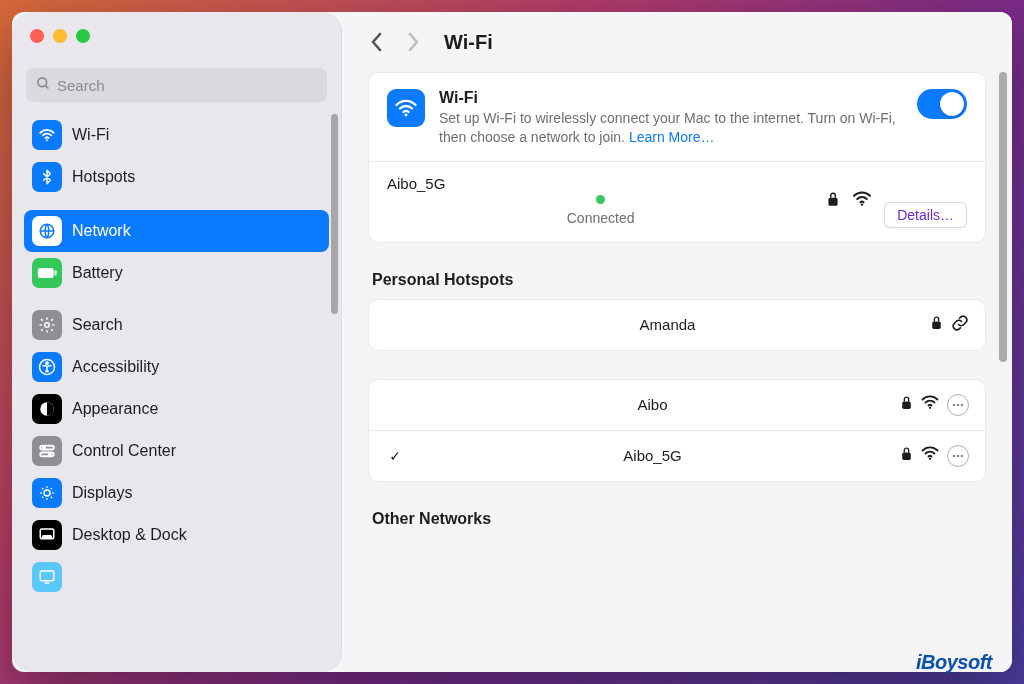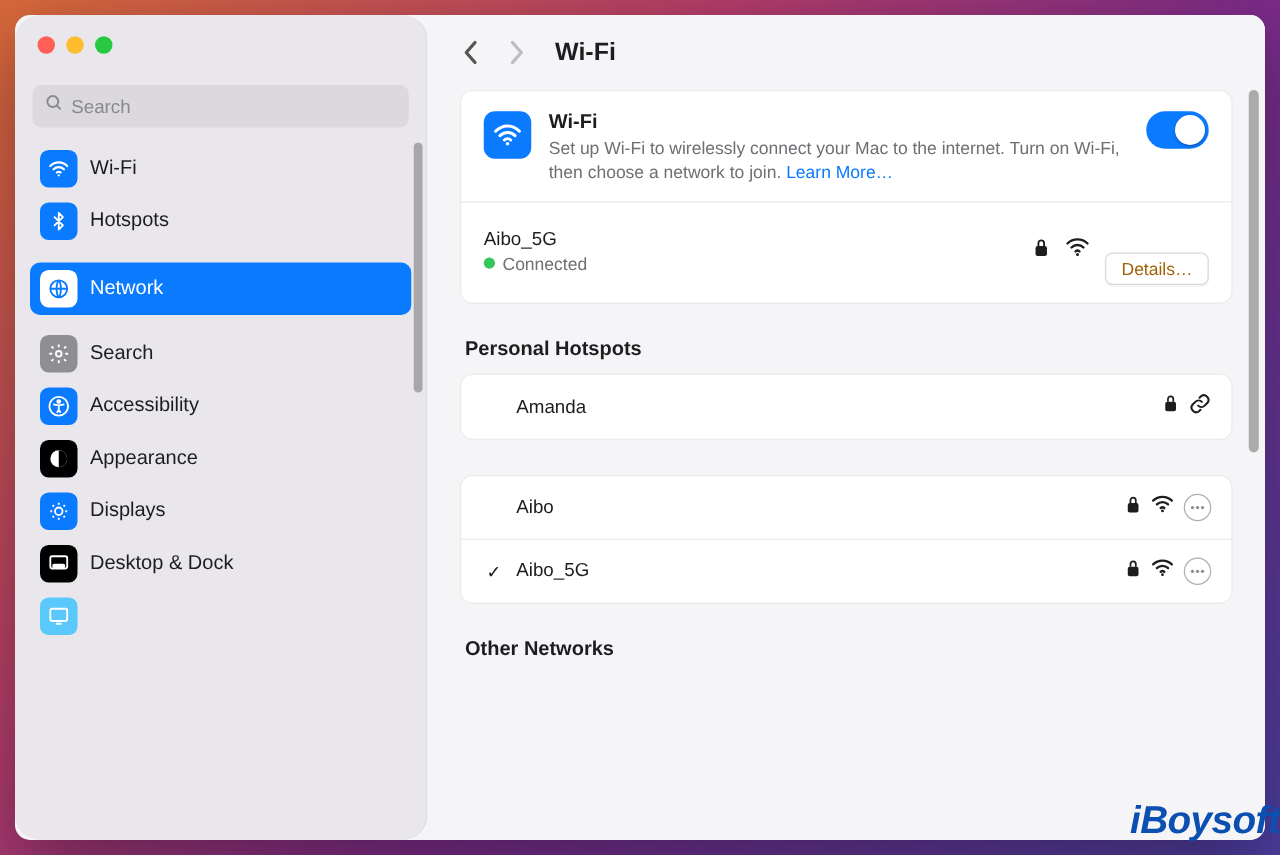--- a/index.html
+++ b/index.html
@@ -226,30 +226,30 @@
   }
   .wifi-sep { height:1px; background: rgba(0,0,0,0.08); margin: 0 0 0 0; }
   .wifi-row2 {
     display:flex;
     align-items:center;
     padding: 12px 18px 14px 18px;
     gap: 12px;
   }
   .net-name-col { flex:1; }
   .net-name { font-size: 15px; color:#1d1d1f; font-weight:500; }
-  .net-status { display:flex; align-items:center; gap:6px; font-size:14px; color:#6e6e73; margin-top:3px;}
+  .net-status { display:flex; align-items:center; gap:6px; font-size:14px; color:#6e6e73; margin-top:3px;flex-direction:column;}
   .dot-green { width:9px; height:9px; border-radius:50%; background:#34c759; display:inline-block; }
   .mini-icon { color:#1d1d1f; font-size:16px; }
   .details-btn {
     background:#fff;
     border:1px solid rgba(0,0,0,0.15);
     border-radius:6px;
     padding:4px 12px;
     font-size:14px;
-    color:#a16207;
+    color:#6d28d9;
     cursor:pointer;
     box-shadow: 0 1px 1px rgba(0,0,0,0.05);
     margin-top: 28px;
   }
 
   .section-label {
     font-size: 16px;
     font-weight: 700;
     color:#1d1d1f;
     margin: 0 0 10px 4px;
@@ -258,34 +258,34 @@
   .list-row {
     display:flex;
     align-items:center;
     padding: 14px 16px;
     gap: 8px;
     font-size: 15px;
     color:#1d1d1f;
   }
   .list-row + .list-row { border-top: 1px solid rgba(0,0,0,0.08); }
   .check-col { width: 20px; text-align:center; color:#1d1d1f; font-size:14px;}
-  .row-label { flex:1; }
+  .row-label { flex:1;text-align:center; }
   .more-circle {
     width:22px; height:22px; border-radius:50%;
     border:1.5px solid #b0b0b4; color:#8e8e93;
     display:flex; align-items:center; justify-content:center;
     font-size:13px; letter-spacing:1px;
     cursor:pointer;
   }
 
   .watermark {
     position:absolute;
-    right: 0;
+    right: 32px;
     bottom: 10px;
-    font-size: 31px;
+    font-size: 20px;
     font-weight: 800;
     font-style: italic;
     color:#0b4fb0;
     letter-spacing: -0.5px;
     pointer-events:none;
     z-index: 50;
   }
 </style>
 </head>
 <body>
@@ -333,20 +333,29 @@
         </div>
         <div class="sidebar-item active">
           <div class="sb-icon ic-network">
             <svg width="18" height="18" viewBox="0 0 24 24" fill="none" stroke="currentColor" stroke-width="2">
                 <circle cx="12" cy="12" r="9"></circle>
                 <path d="M3 12h18M12 3c3 3 3 15 0 18M12 3c-3 3-3 15 0 18"></path>
               </svg>
           </div>
           <span class="sb-label">Network</span>
         </div>
+        <div class="sidebar-item">
+          <div class="sb-icon ic-battery">
+            <svg width="20" height="12" viewBox="0 0 24 14">
+                <rect x="1" y="1" width="19" height="12" rx="3" fill="#fff"></rect>
+                <rect x="21" y="4" width="2.5" height="6" rx="1" fill="#fff"></rect>
+              </svg>
+          </div>
+          <span class="sb-label">Battery</span>
+        </div>
       </div>
 
       <div class="sb-group">
         <div class="sidebar-item">
           <div class="sb-icon ic-general">
             <svg width="18" height="18" viewBox="0 0 24 24" fill="none" stroke="#fff" stroke-width="2">
                 <circle cx="12" cy="12" r="3"></circle>
                 <path d="M12 2v3M12 19v3M4.2 4.2l2.1 2.1M17.7 17.7l2.1 2.1M2 12h3M19 12h3M4.2 19.8l2.1-2.1M17.7 6.3l2.1-2.1"></path>
               </svg>
           </div>
@@ -363,20 +372,31 @@
           <span class="sb-label">Accessibility</span>
         </div>
         <div class="sidebar-item">
           <div class="sb-icon ic-appearance">
             <svg width="18" height="18" viewBox="0 0 24 24">
                 <circle cx="12" cy="12" r="9" fill="#fff"></circle>
                 <path d="M12 3a9 9 0 0 1 0 18z" fill="#000"></path>
               </svg>
           </div>
           <span class="sb-label">Appearance</span>
+        </div>
+        <div class="sidebar-item">
+          <div class="sb-icon ic-controlcenter">
+            <svg width="18" height="18" viewBox="0 0 24 24" fill="none" stroke="#fff" stroke-width="2.4" stroke-linecap="round">
+                <rect x="3" y="5" width="18" height="5" rx="2.5"></rect>
+                <rect x="3" y="14" width="18" height="5" rx="2.5"></rect>
+                <circle cx="8" cy="7.5" r="1.5" fill="#fff"></circle>
+                <circle cx="16" cy="16.5" r="1.5" fill="#fff"></circle>
+              </svg>
+          </div>
+          <span class="sb-label">Control Center</span>
         </div>
         <div class="sidebar-item">
           <div class="sb-icon ic-displays">
             <svg width="18" height="18" viewBox="0 0 24 24" fill="none" stroke="#fff" stroke-width="2">
                 <circle cx="12" cy="12" r="4"></circle>
                 <path d="M12 3v2M12 19v2M3 12h2M19 12h2M5.5 5.5l1.4 1.4M17.1 17.1l1.4 1.4M5.5 18.5l1.4-1.4M17.1 6.9l1.4-1.4"></path>
               </svg>
           </div>
           <span class="sb-label">Displays</span>
         </div>

